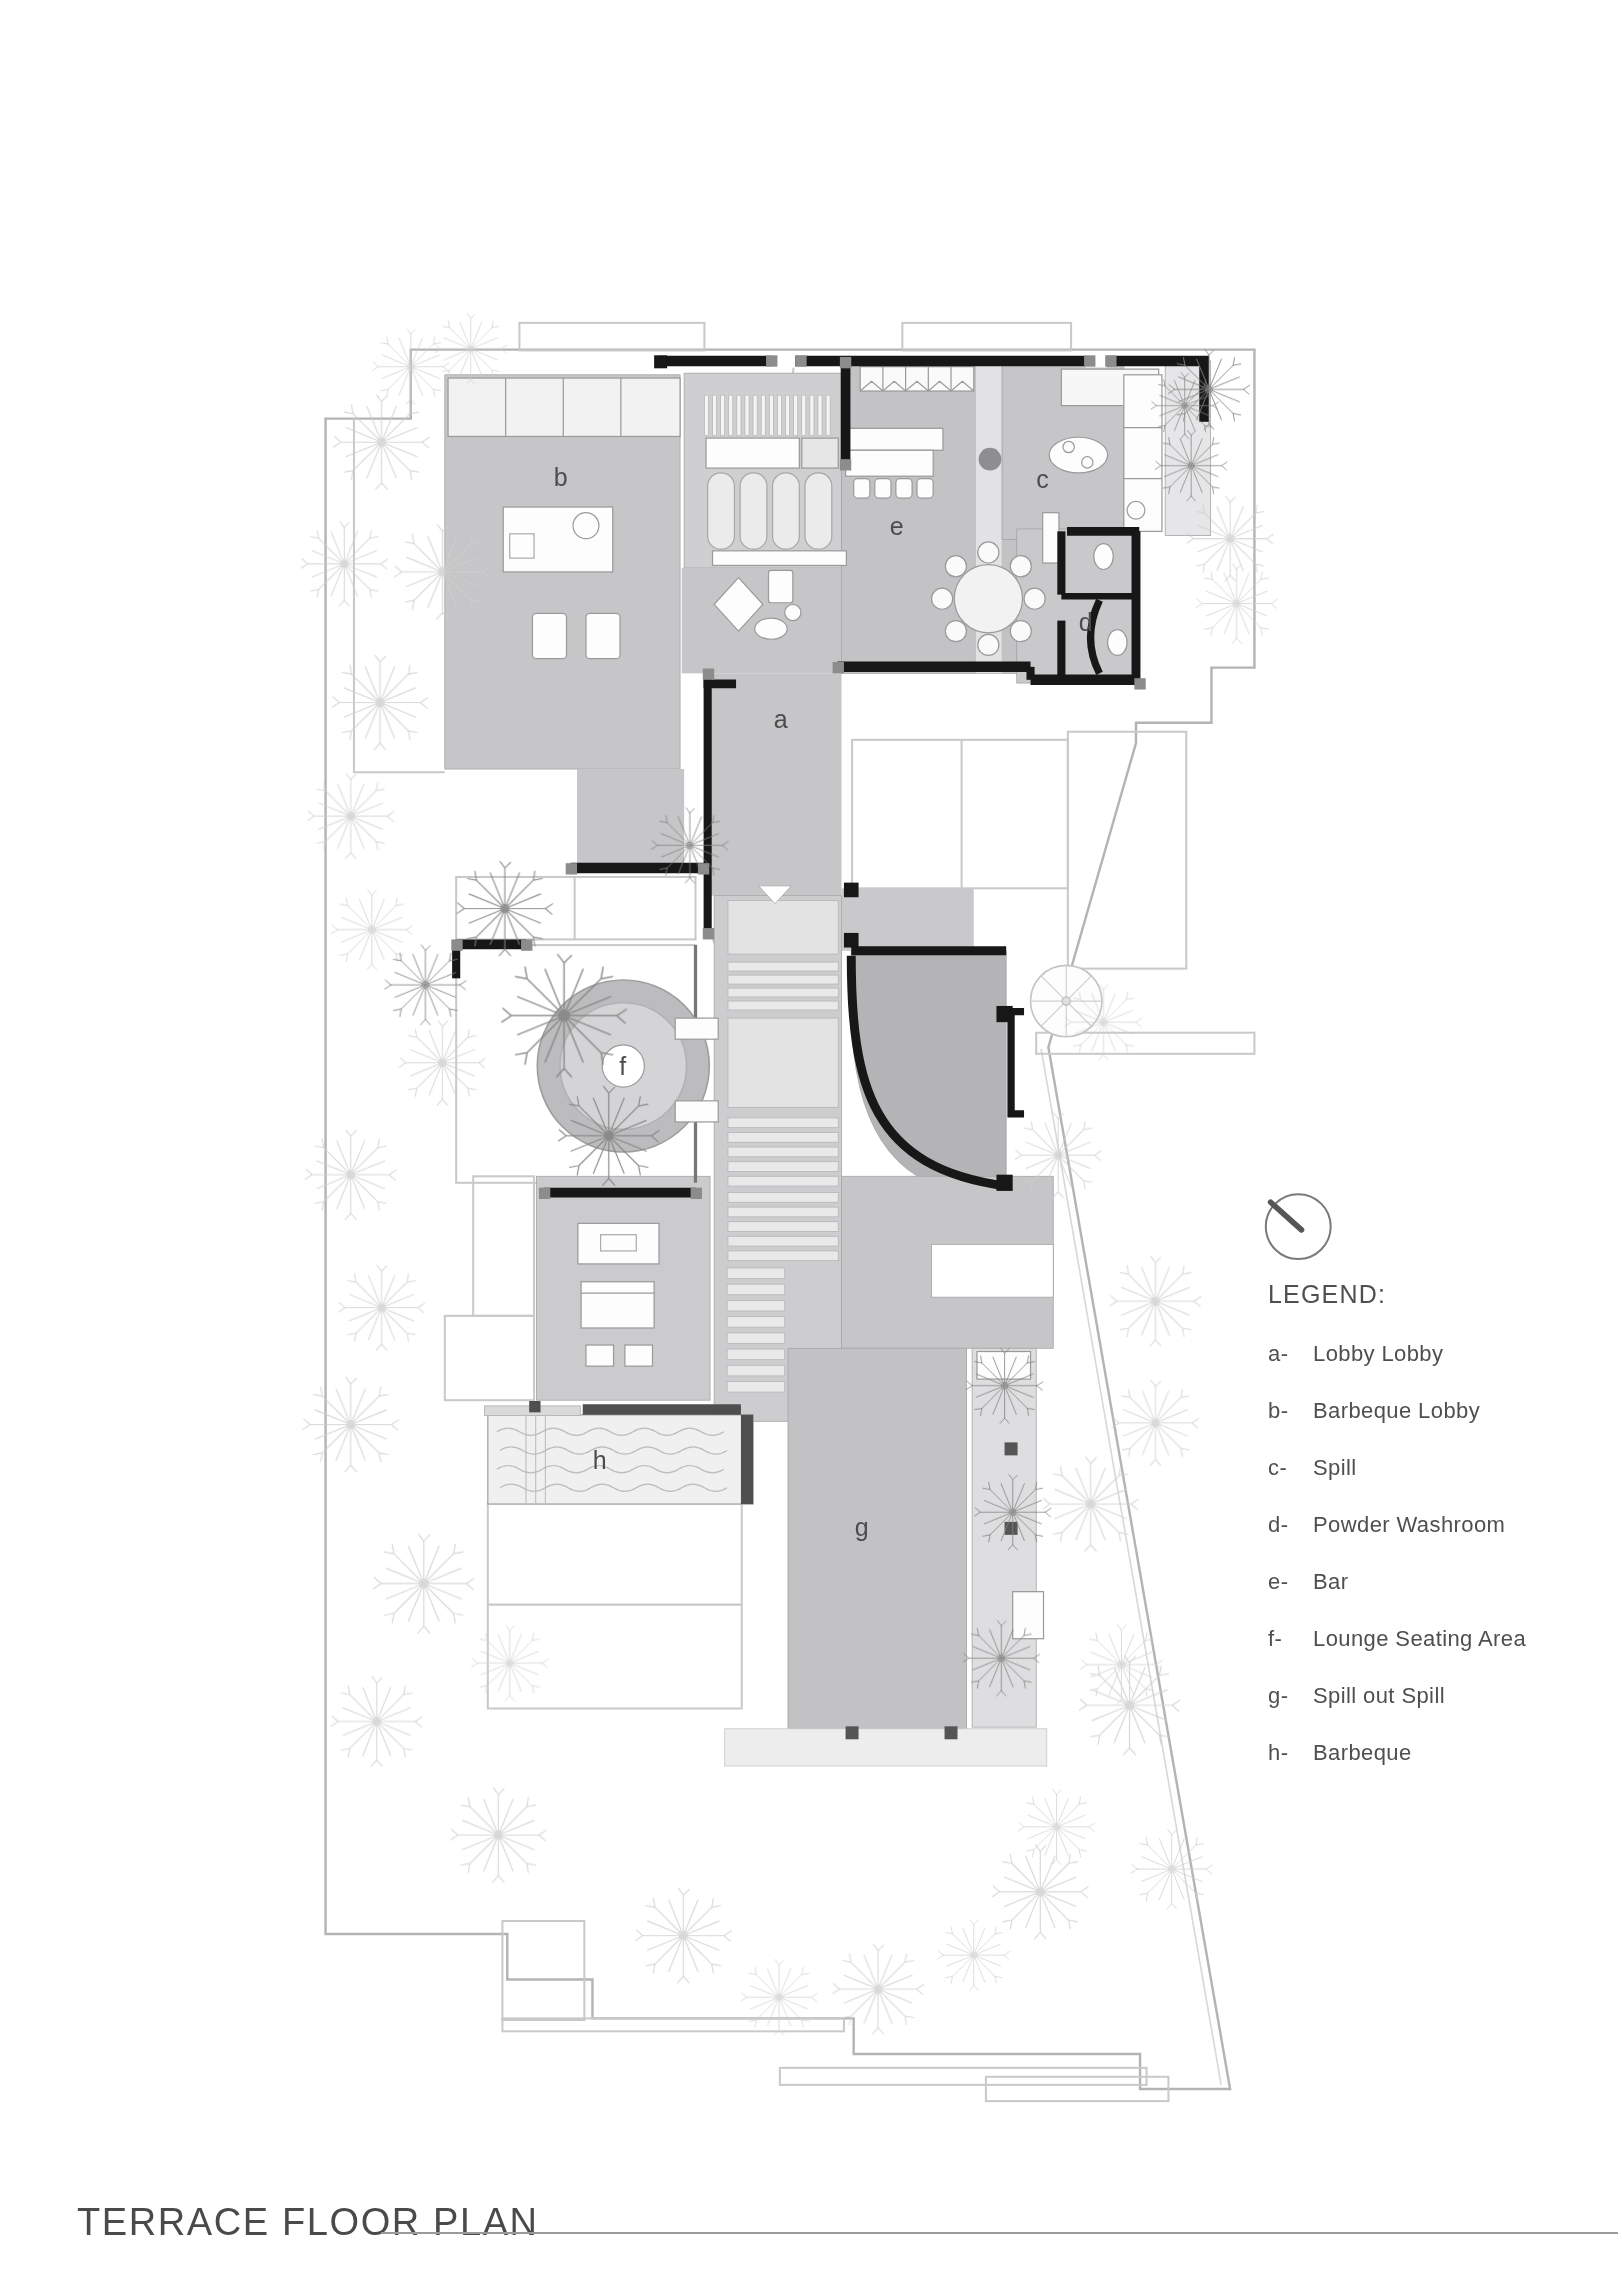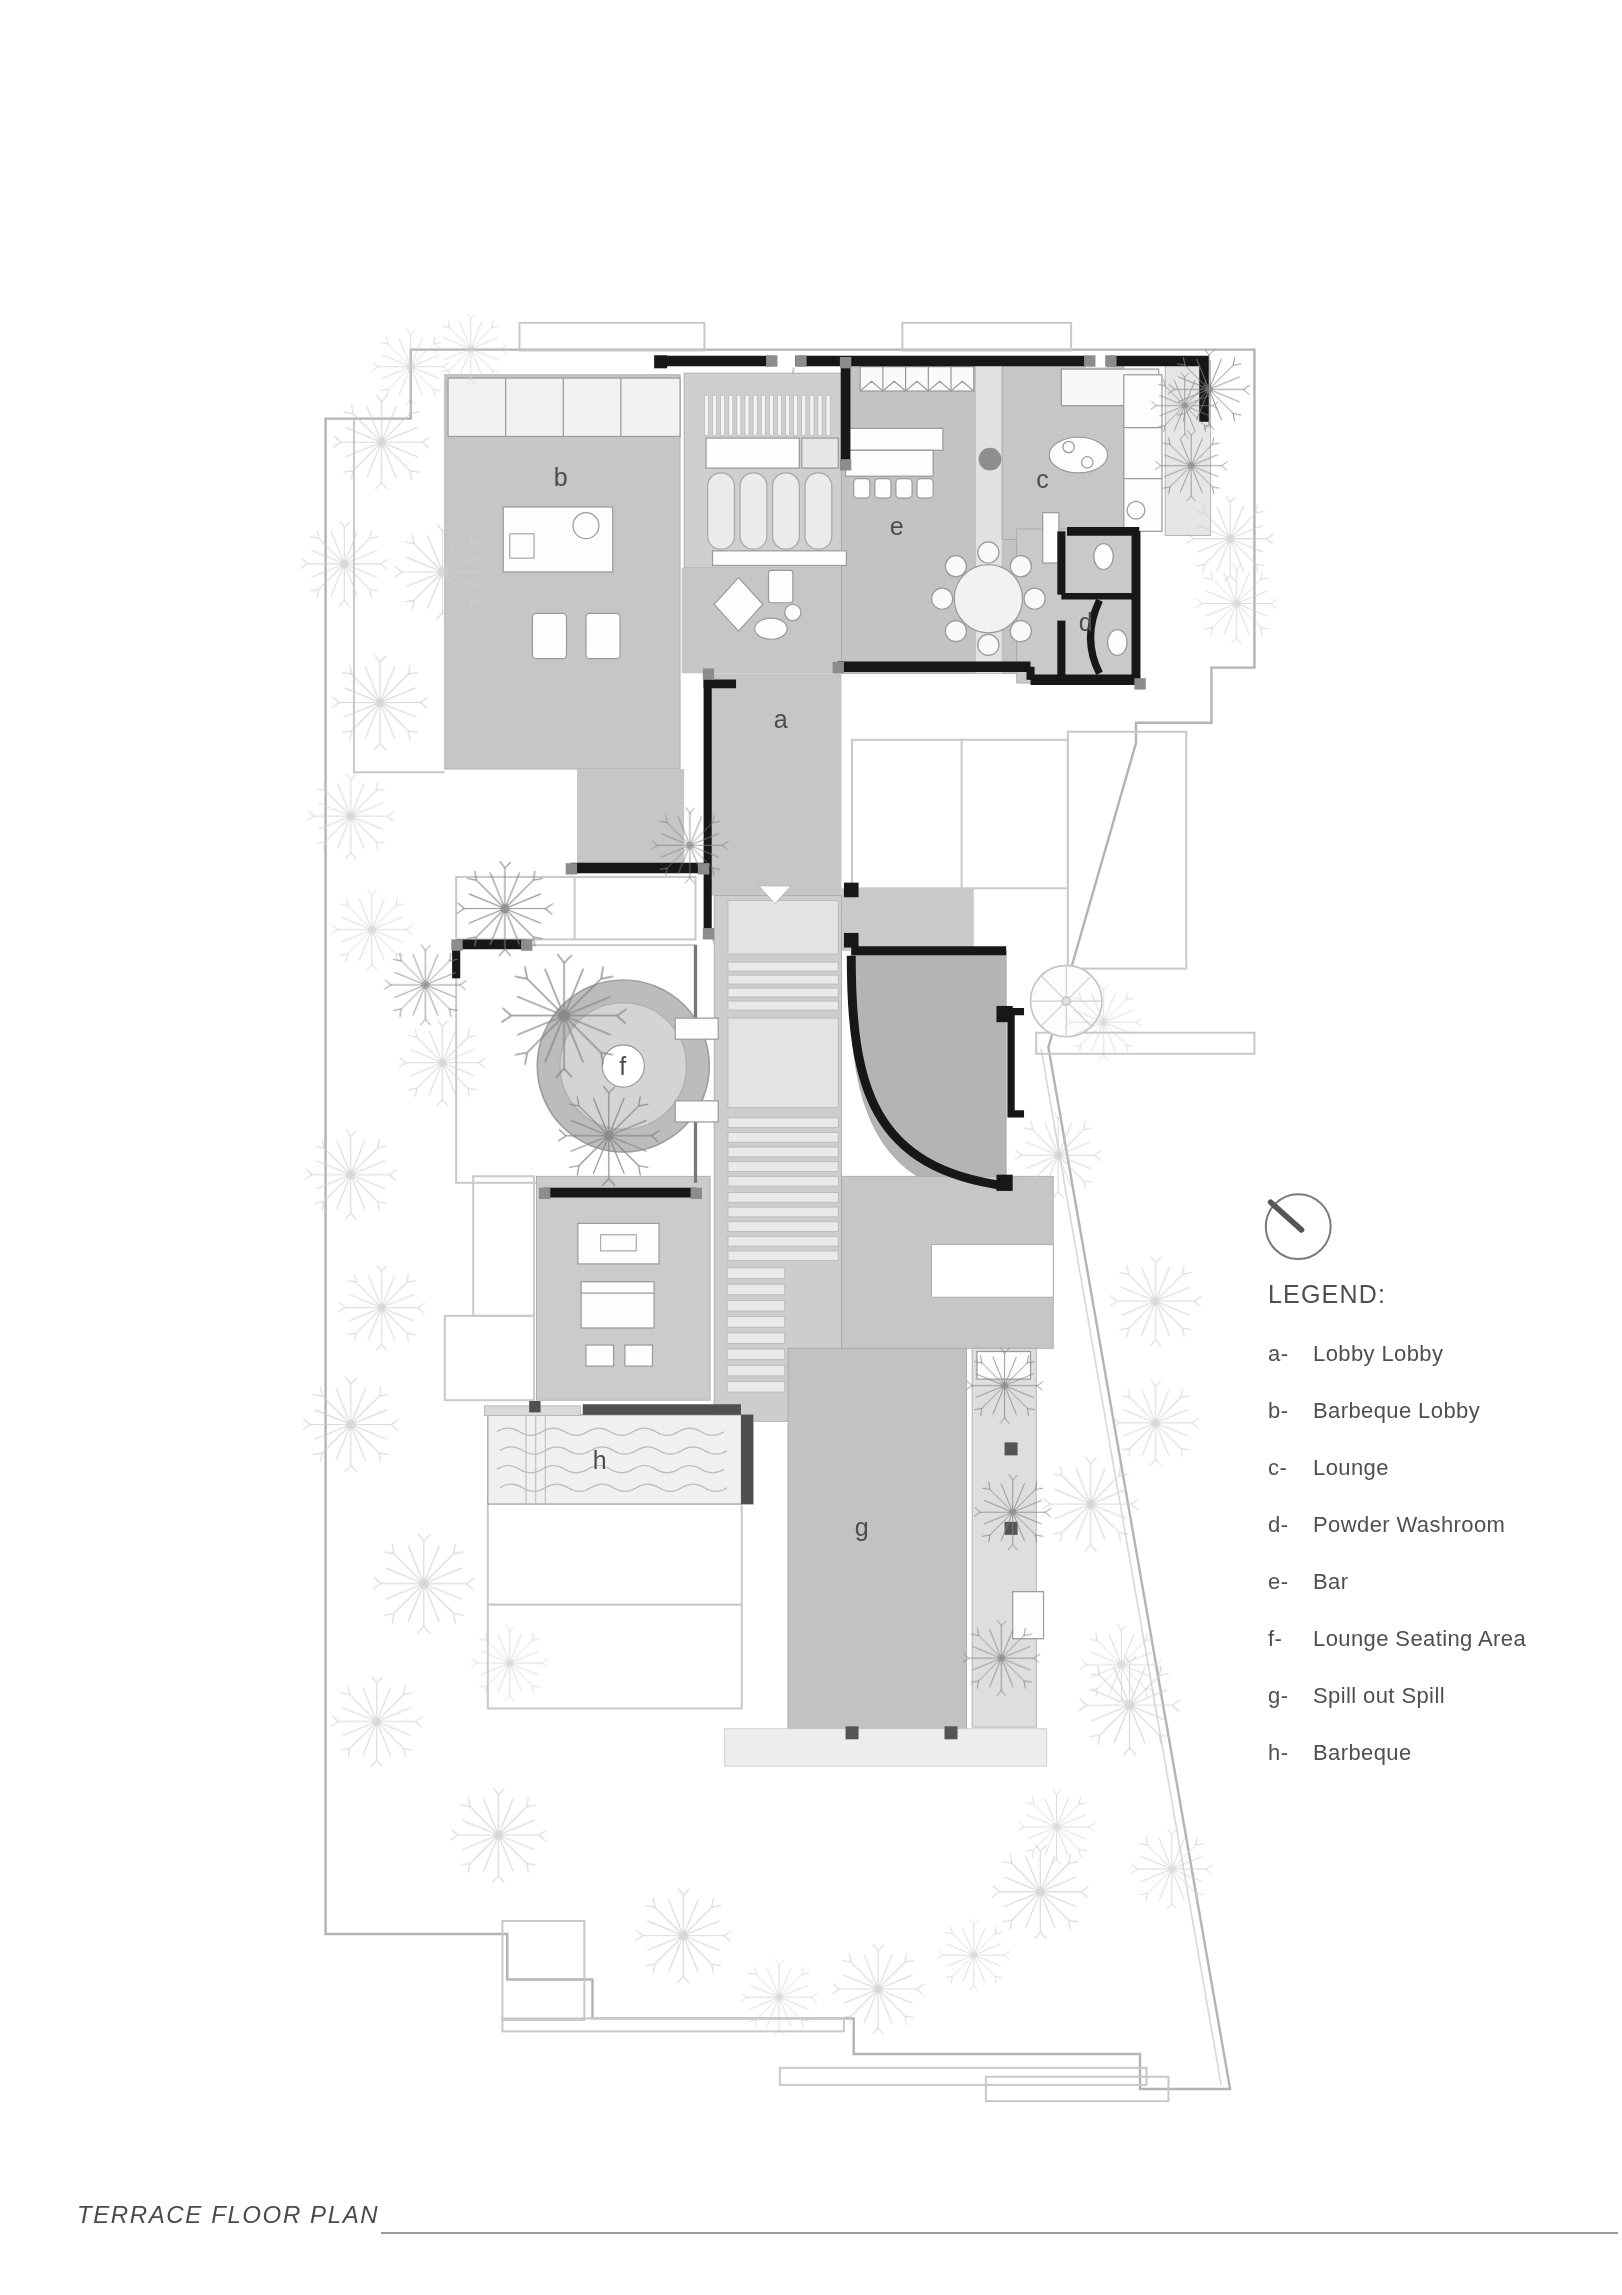--- a/index.html
+++ b/index.html
@@ -32,25 +32,24 @@
   .legend-item{
     display:flex;
     font-size:22px;
     letter-spacing:0.4px;
     margin-bottom:31px;
   }
   .legend-key{flex:0 0 45px;}
   .title-block{
     position:absolute;
     left:77px;top:2201px;
-    font-size:24px;
+    font-size:38px;
     letter-spacing:1.6px;
     color:#4a4a4a;
     white-space:nowrap;
-    font-style:italic;
   }
   .title-line{
     position:absolute;
     left:381px;top:2232px;
     width:1237px;height:1.6px;
     background:#9a9a9a;
   }
 </style>
 </head>
 <body>
@@ -416,21 +415,21 @@
         <div class="legend-item">
           <span class="legend-key">a-</span>
           <span class="legend-label">Lobby Lobby</span>
         </div>
         <div class="legend-item">
           <span class="legend-key">b-</span>
           <span class="legend-label">Barbeque Lobby</span>
         </div>
         <div class="legend-item">
           <span class="legend-key">c-</span>
-          <span class="legend-label">Lounge</span>
+          <span class="legend-label">Spill</span>
         </div>
         <div class="legend-item">
           <span class="legend-key">d-</span>
           <span class="legend-label">Powder Washroom</span>
         </div>
         <div class="legend-item">
           <span class="legend-key">e-</span>
           <span class="legend-label">Bar</span>
         </div>
         <div class="legend-item">

